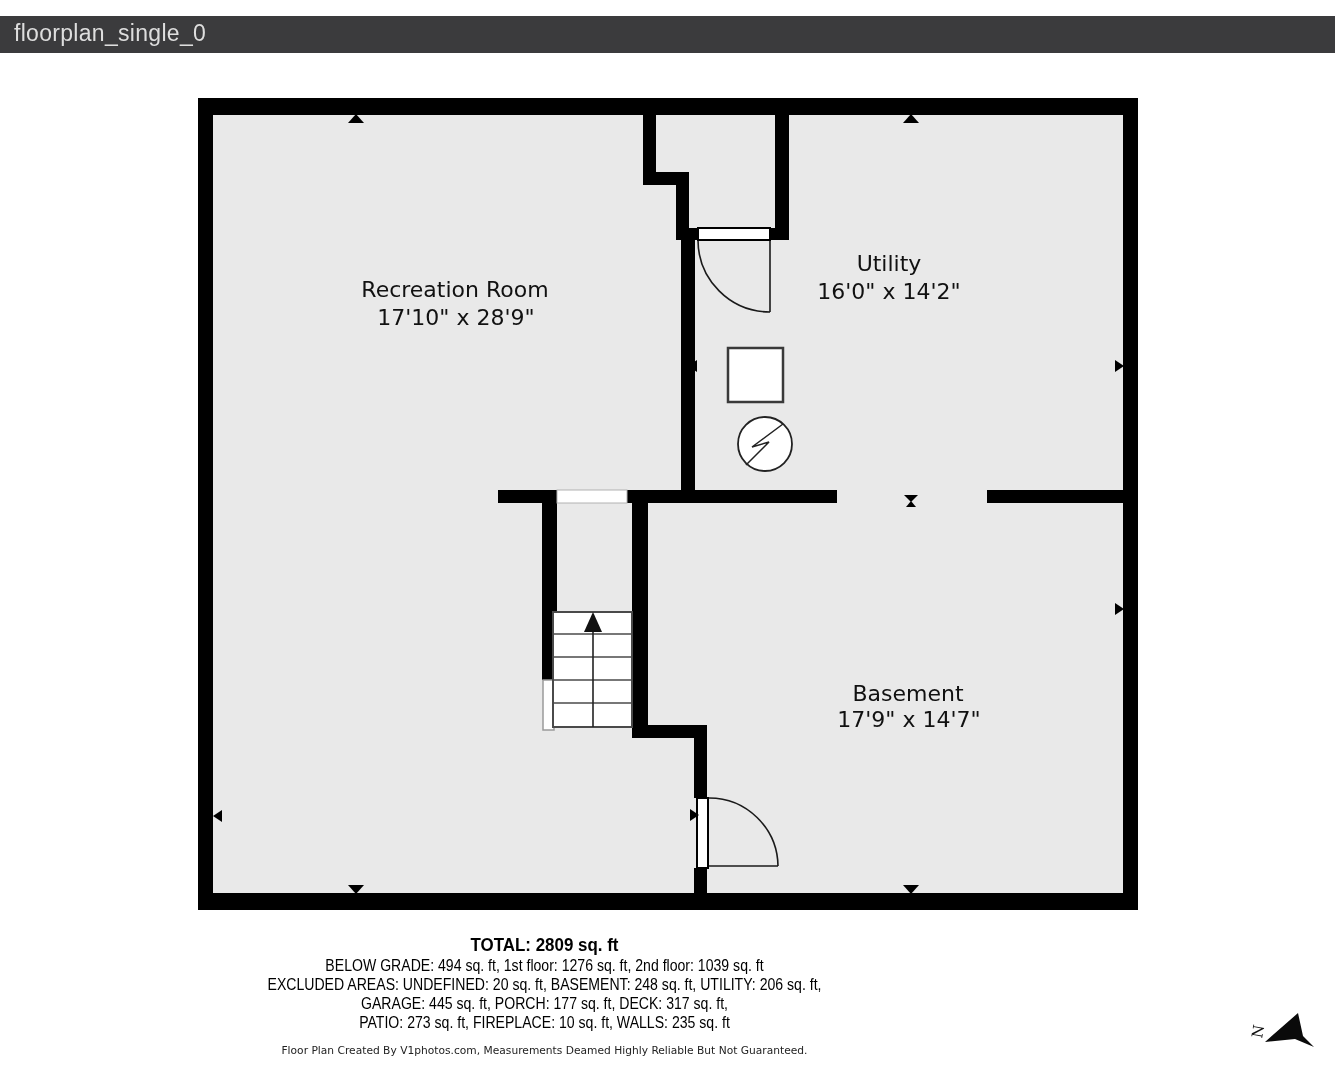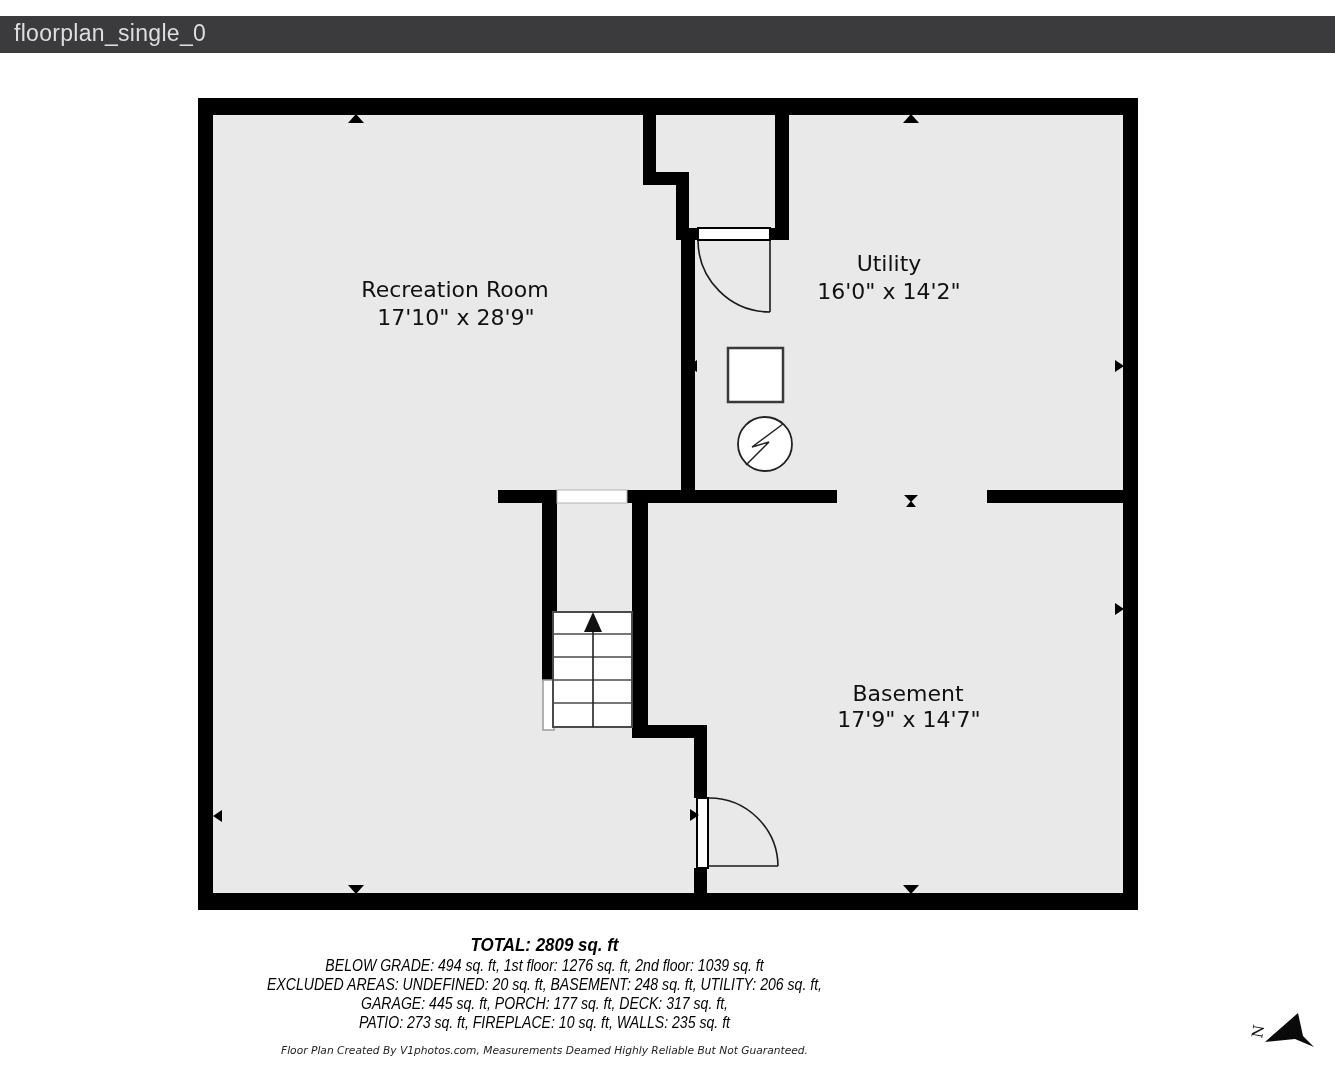--- a/index.html
+++ b/index.html
@@ -3,21 +3,21 @@
 <meta charset="utf-8">
 <style>
   html,body{margin:0;padding:0;background:#ffffff;}
   .page{position:relative;width:1335px;height:1080px;background:#ffffff;overflow:hidden;
         font-family:"Liberation Sans",sans-serif;}
   .titlebar{position:absolute;left:0;top:16px;width:1335px;height:37px;background:#3b3b3d;padding-left:32px;}
   .titlebar .title{position:absolute;left:14px;top:4px;font-size:23px;color:#dedede;
         letter-spacing:0.3px;font-family:"Liberation Sans",sans-serif;}
   .plan-svg{position:absolute;left:0;top:0;}
   .room-label{font-family:"DejaVu Sans",sans-serif;fill:#111;}
-  .footer{position:absolute;left:0;top:934px;width:1089px;text-align:center;color:#000;font-style:italic;}
+  .footer{position:absolute;left:0;top:934px;width:1089px;text-align:center;color:#000;}
   .footer .line{font-family:"Liberation Sans",sans-serif;transform:scaleX(0.88);
         transform-origin:50% 50%;font-size:16px;line-height:19px;}
   .footer .total{font-weight:bold;font-size:18px;line-height:22px;transform:scaleX(0.94);}
   .footer .disclaimer{margin-top:12px;font-size:11px;transform:scaleX(0.97);
         font-family:"DejaVu Sans",sans-serif;color:#222;}
 </style>
 </head>
 <body>
 
 <div class="page">

